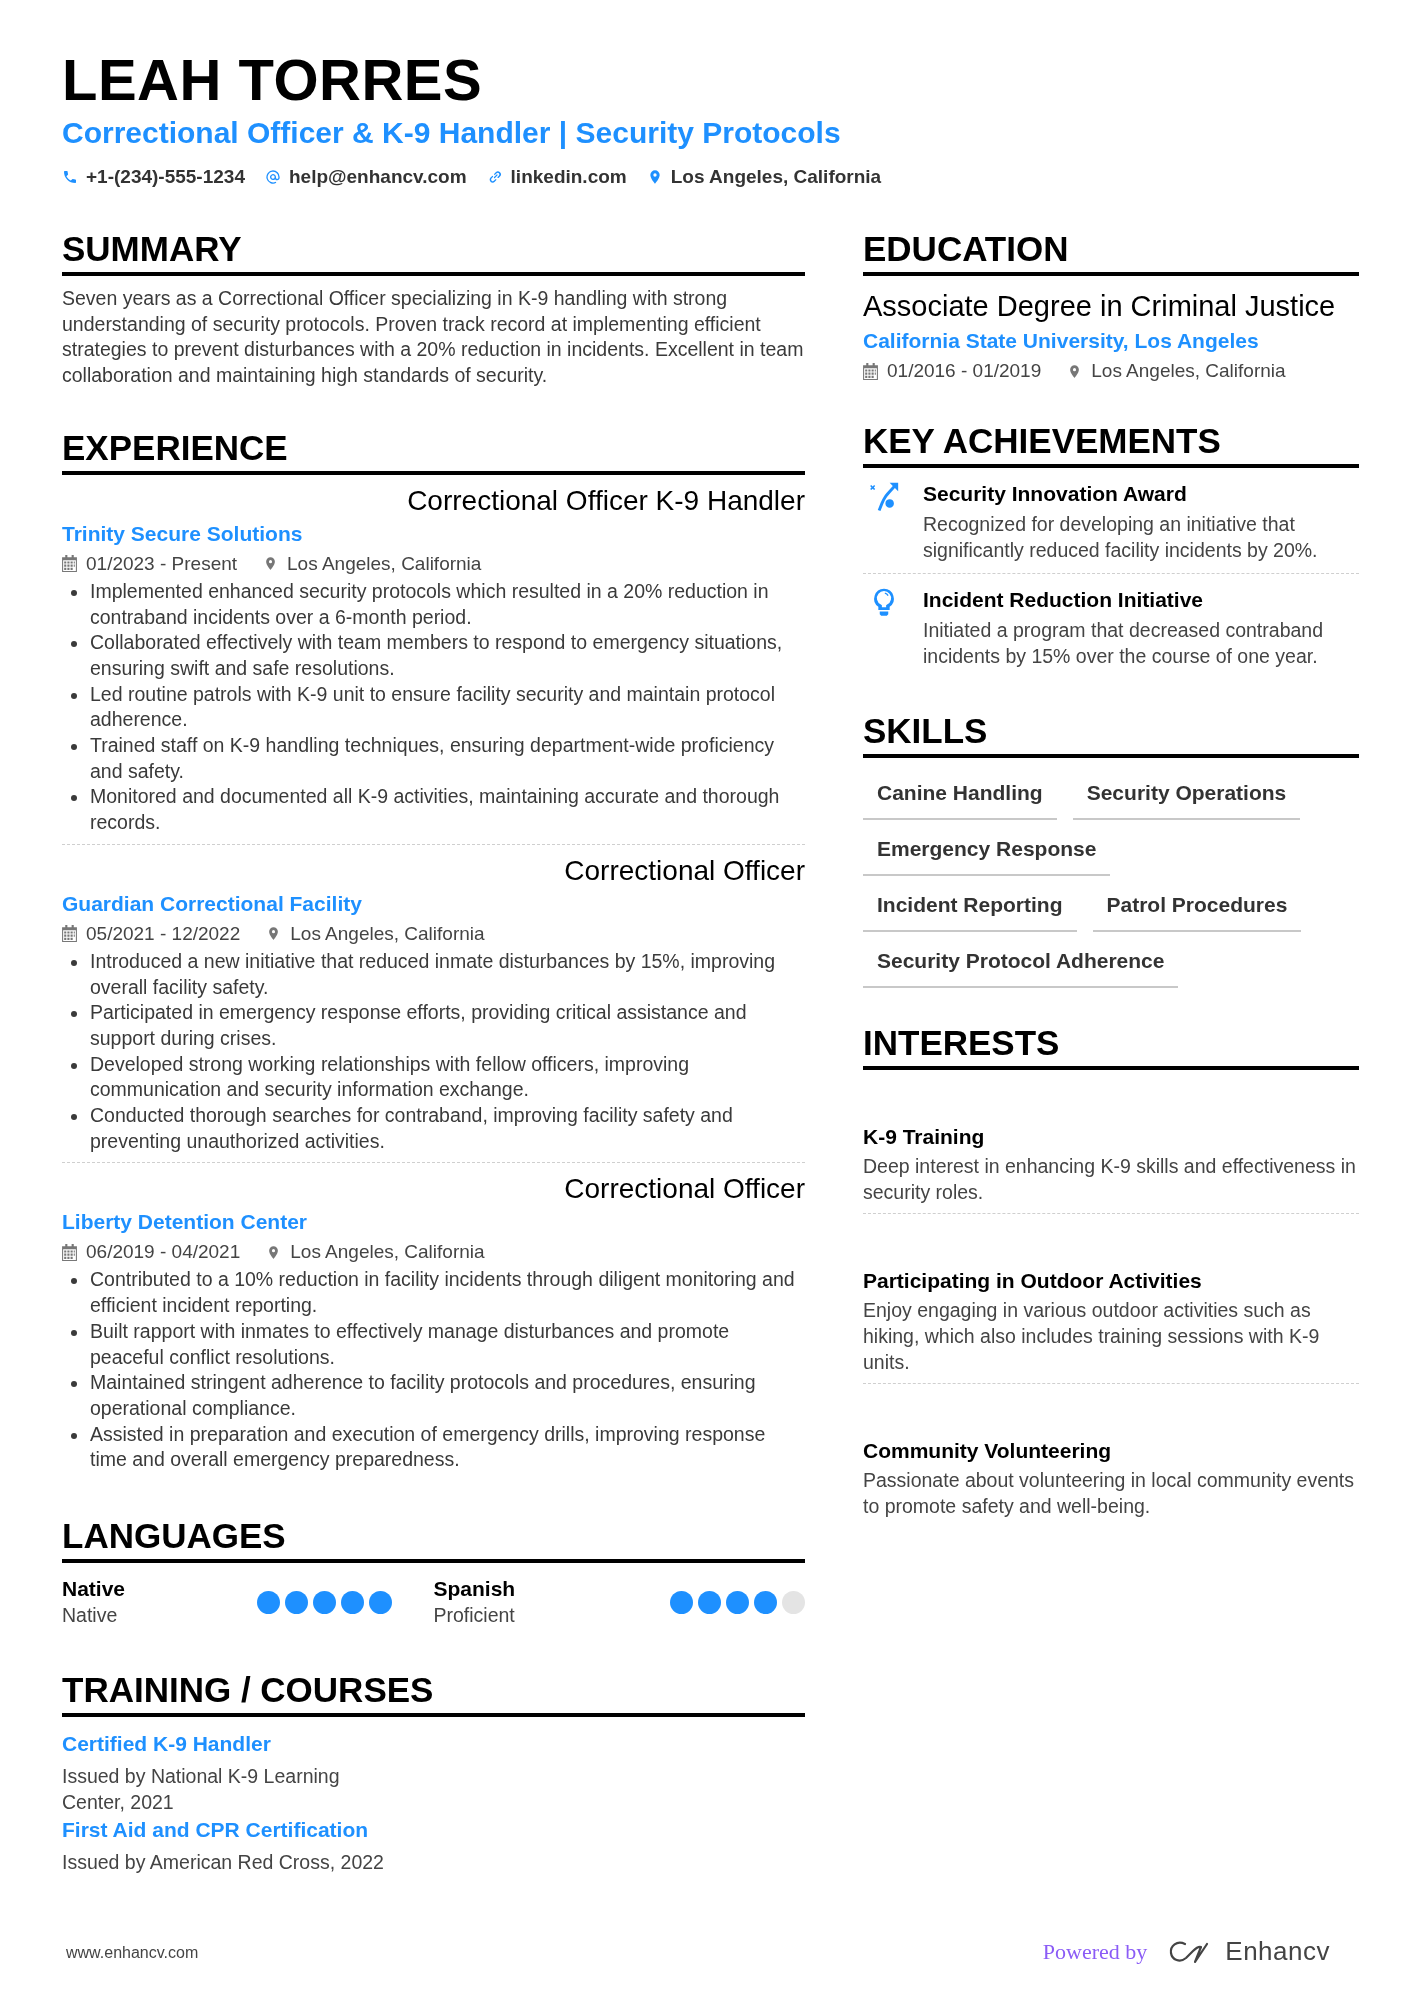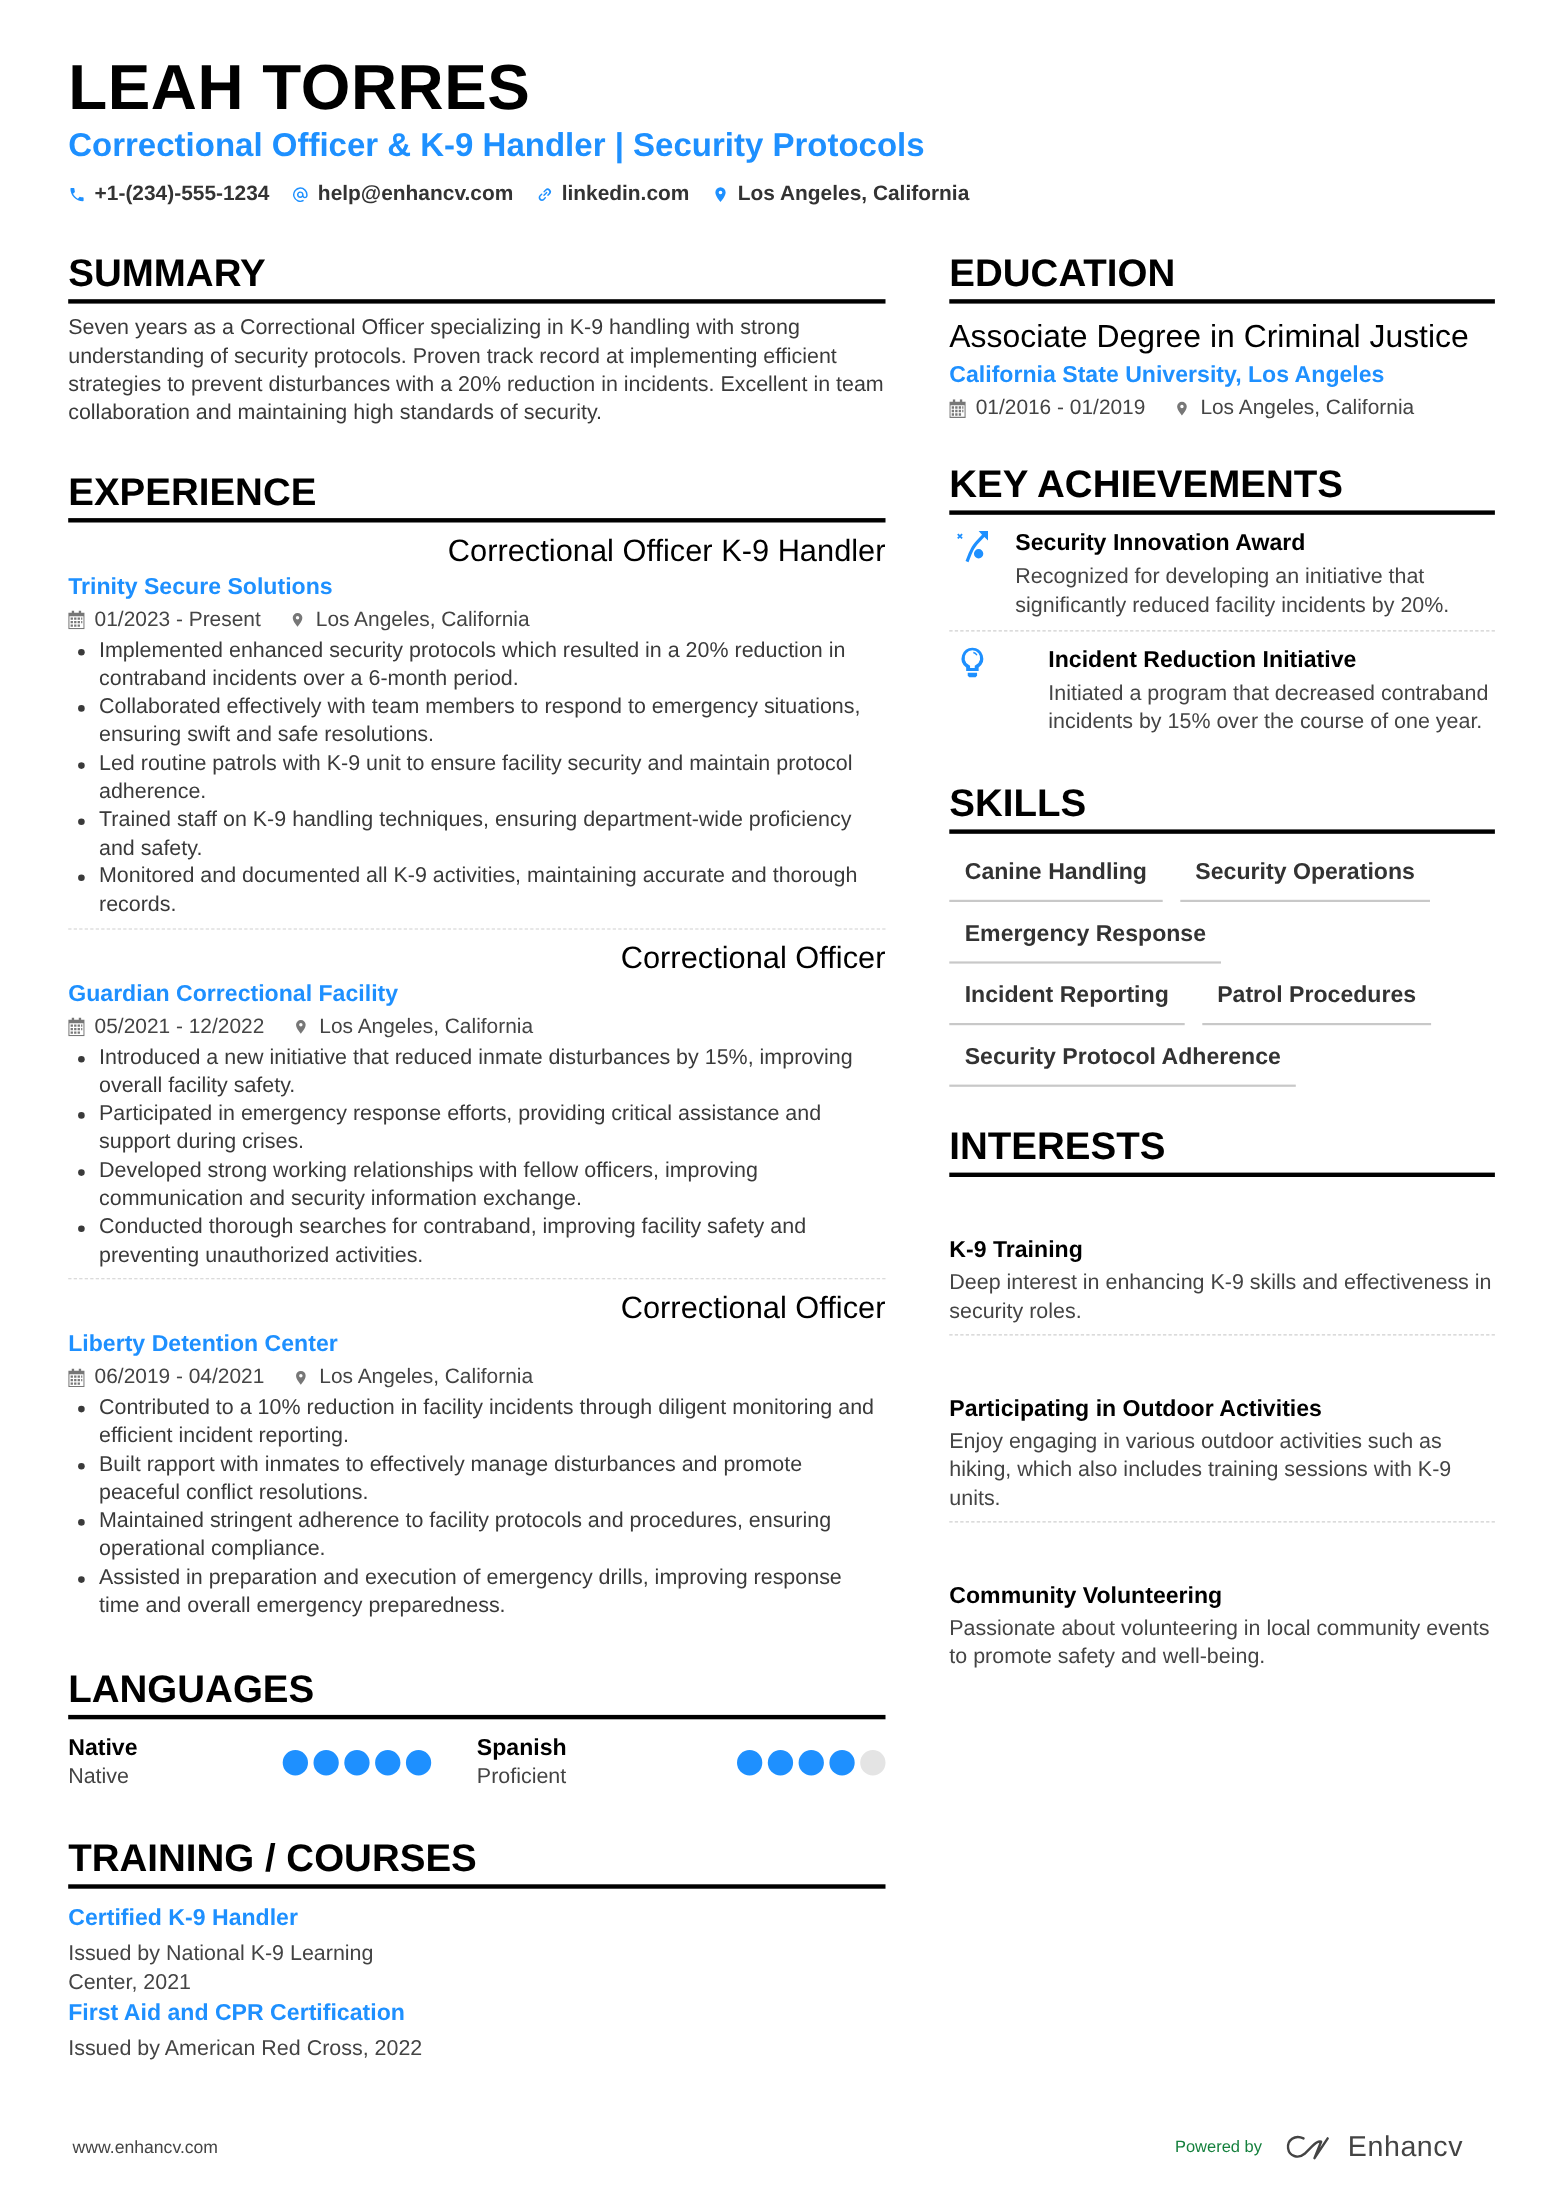--- a/index.html
+++ b/index.html
@@ -50,40 +50,40 @@
   .course { width: 50%; padding-right: 30px; }
   .course-title { font-size: 21px; font-weight: bold; color: #1e90ff; line-height: 30px; }
   .course-desc { font-size: 19.5px; color: #444; line-height: 26px; margin-top: 4px; }
 
   
   .degree { font-size: 29px; color: #000; line-height: 36px; margin-top: 12px; }
   .school { font-size: 21px; font-weight: bold; color: #1e90ff; line-height: 30px; margin-top: 2px; }
 
   
   .ach { display: flex; padding: 10px 0 10px; border-bottom: 1.5px dashed #cfcfcf; }
-  .ach:last-child { border-bottom: none; gap: 30px; }
+  .ach:last-child { border-bottom: none; }
   .ach-icon { width: 60px; flex: none; padding-top: 2px; padding-left: 4px; }
   .ach-icon svg { width: 34px; height: 34px; fill: #1e90ff; }
   .ach-title { font-size: 21px; font-weight: bold; color: #000; line-height: 32px; }
   .ach-desc { font-size: 19.5px; color: #444; line-height: 25.7px; margin-top: 2px; }
 
   
   .skills { display: flex; flex-wrap: wrap; gap: 0 16px; margin-top: 6px; }
   .skill { font-size: 21px; font-weight: bold; color: #333; line-height: 30px; padding: 14px 14px 10px; border-bottom: 2px solid #c8c8c8; }
 
   
   .interest { padding: 6px 0 8px; border-bottom: 1.5px dashed #cfcfcf; }
   .interest:last-child { border-bottom: none; }
   .interest-title { font-size: 21px; font-weight: bold; color: #000; line-height: 30px; margin-top: 46px; }
   .interest-desc { font-size: 19.5px; color: #444; line-height: 25.7px; margin-top: 2px; }
 
   
   .footer-left { position: absolute; left: 66px; top: 1944px; font-size: 16px; color: #444; }
   .footer-right { position: absolute; right: 80px; top: 1936px; display: flex; align-items: center; gap: 20px; }
-  .powered { font-size: 15px; color: #15803d; }
+  .powered { font-size: 22px; color: #8b5cf6; font-family: Liberation Serif, serif; }
   .brand { display: flex; align-items: center; gap: 10px; }
   .brand svg { width: 48px; height: 28px; }
   .brand-name { font-size: 26px; color: #444; letter-spacing: 0.5px; }
 </style>
 </head>
 <body>
 
 <header class="header">
   <h1 class="name">LEAH TORRES</h1>
   <div class="tagline">Correctional Officer &amp; K-9 Handler | Security Protocols</div>

